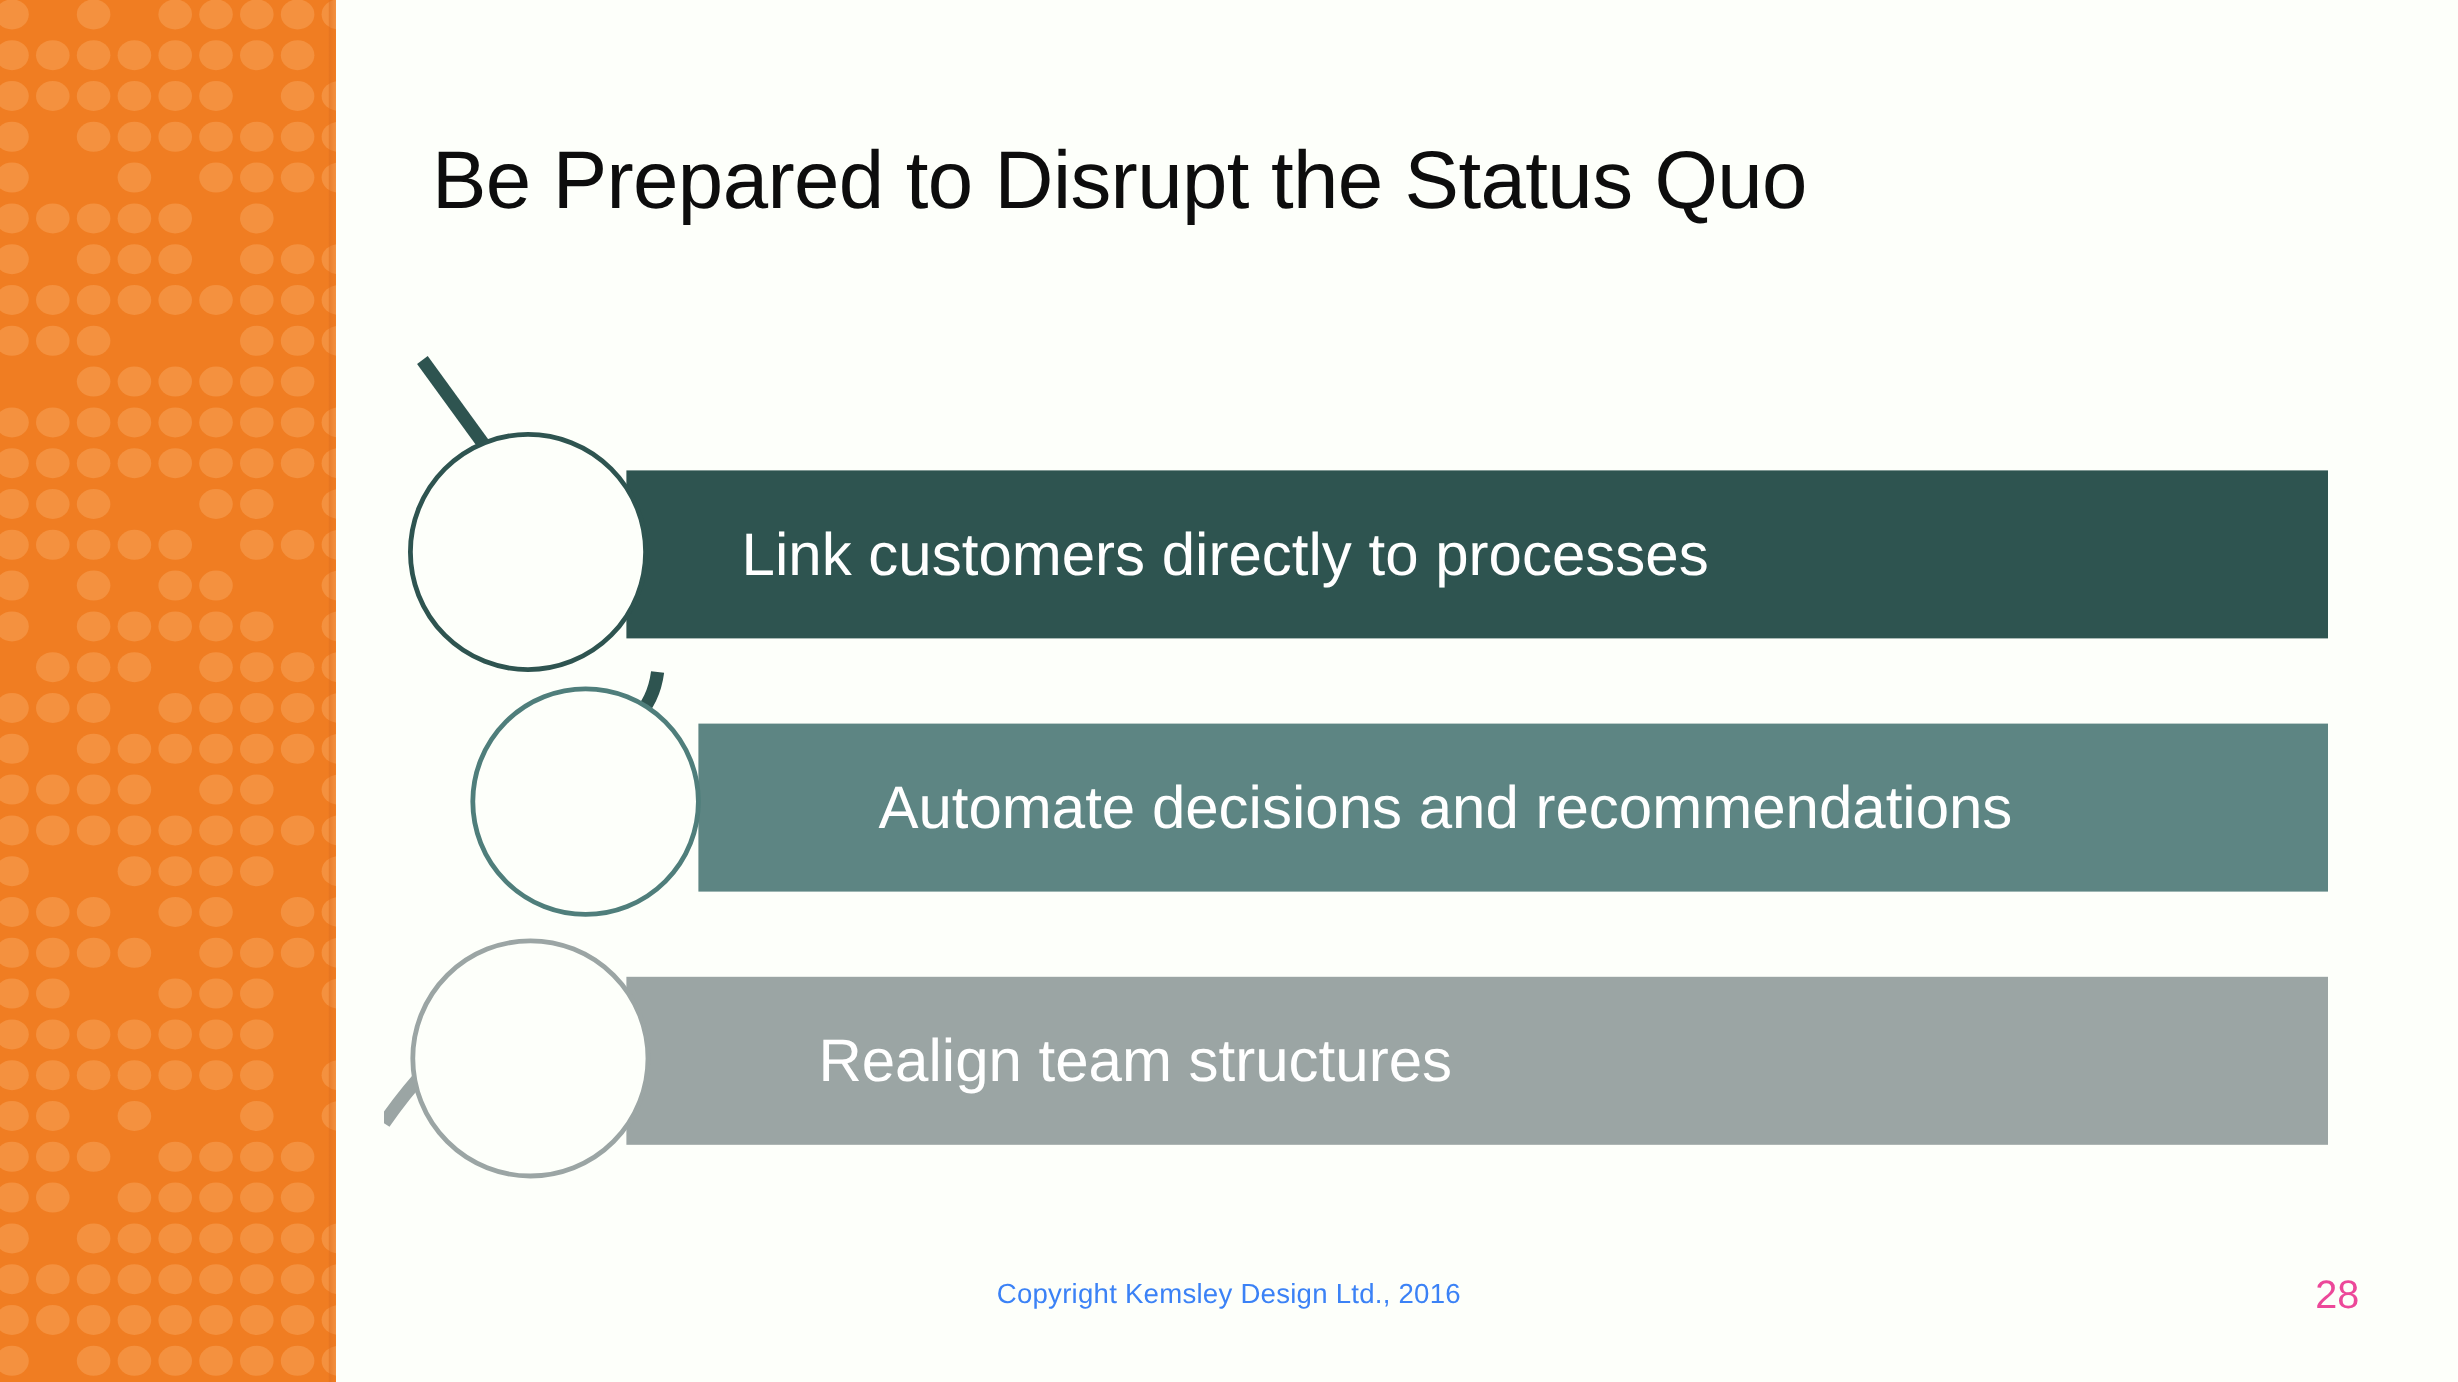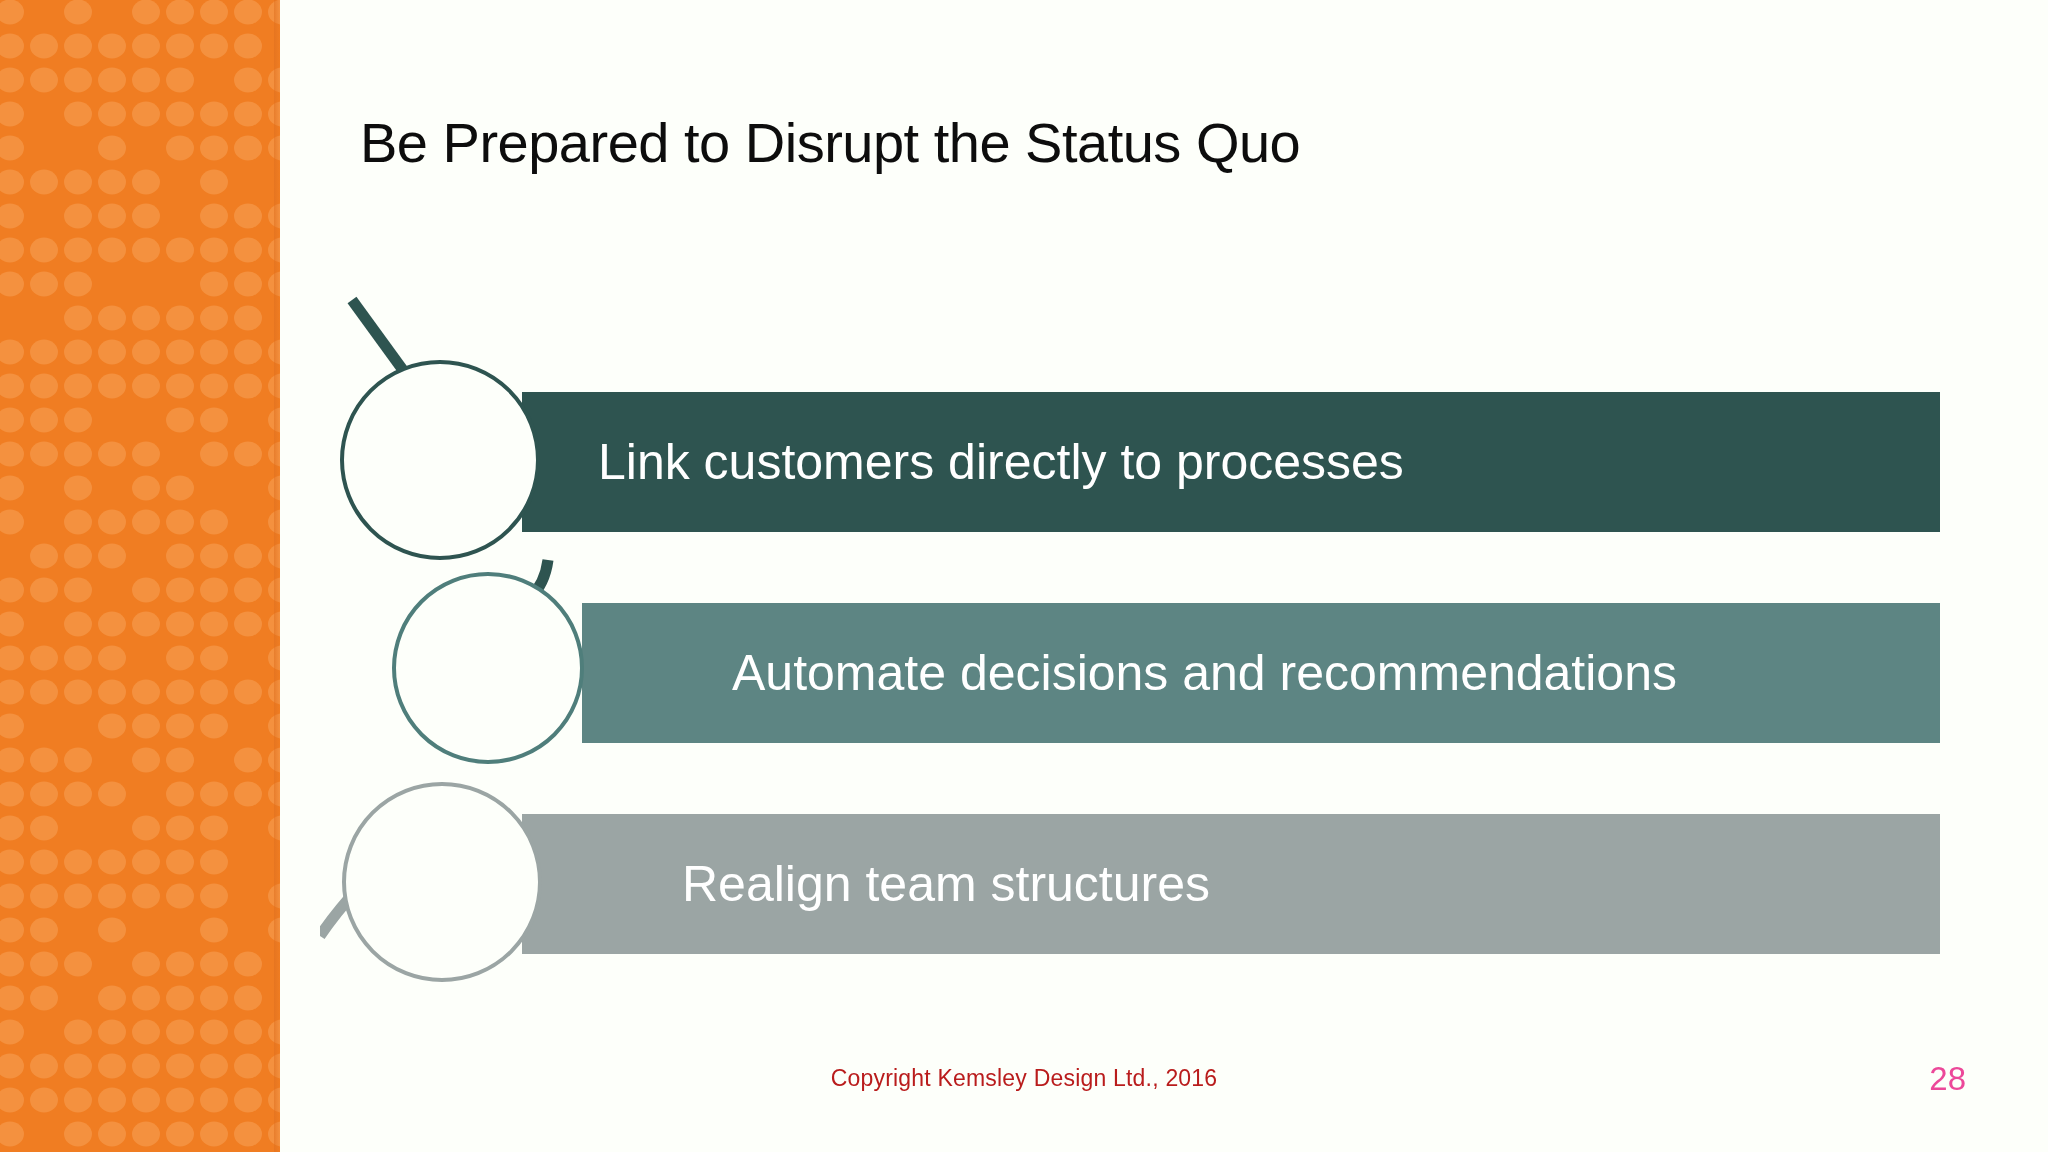--- a/index.html
+++ b/index.html
@@ -47,21 +47,21 @@
     height: 1152px;
     background: linear-gradient(to right, rgba(222,110,30,0.55), rgba(240,125,34,0.0));
   }
 
   
   .title {
     position: absolute;
     left: 360px;
     top: 112px;
     width: 1600px;
-    font-size: 56px;
+    font-size: 68px;
     line-height: 1.12;
     letter-spacing: -0.5px;
     color: #0d0d0d;
     font-weight: 400;
     white-space: nowrap;
   }
 
   
   .diagram {
     position: absolute;
@@ -79,21 +79,21 @@
   }
   .bar-label {
     color: #ffffff;
     font-size: 50px;
     font-weight: 400;
     letter-spacing: 0px;
     white-space: nowrap;
   }
 
   .bar-1 { left: 192px;  top: 72px;  width: 1418px; height: 140px; background: #2e5450; }
-  .bar-1 .bar-label { margin-left: 76px; }
+  .bar-1 .bar-label { margin-left: 96px; }
 
   .bar-2 { left: 252px;  top: 283px; width: 1358px; height: 140px; background: #5d8583; }
   .bar-2 .bar-label { margin-left: 150px; }
 
   .bar-3 { left: 192px;  top: 494px; width: 1418px; height: 140px; background: #9ba5a4; }
   .bar-3 .bar-label { margin-left: 160px; }
 
   .connector {
     position: absolute;
     left: -10px;
@@ -114,21 +114,21 @@
   .node-3 { left: 12px;  top: 462px; width: 200px; height: 200px; border: 4px solid #9ba5a4; }
 
   
   .copyright {
     position: absolute;
     left: 0;
     top: 1065px;
     width: 2048px;
     text-align: center;
     font-size: 23px;
-    color: #b91c1c;
+    color: #3b82f6;
     letter-spacing: 0.2px;
   }
   .slide-number {
     position: absolute;
     right: 82px;
     top: 1060px;
     font-size: 33px;
     color: #ec4899;
   }
 </style>

